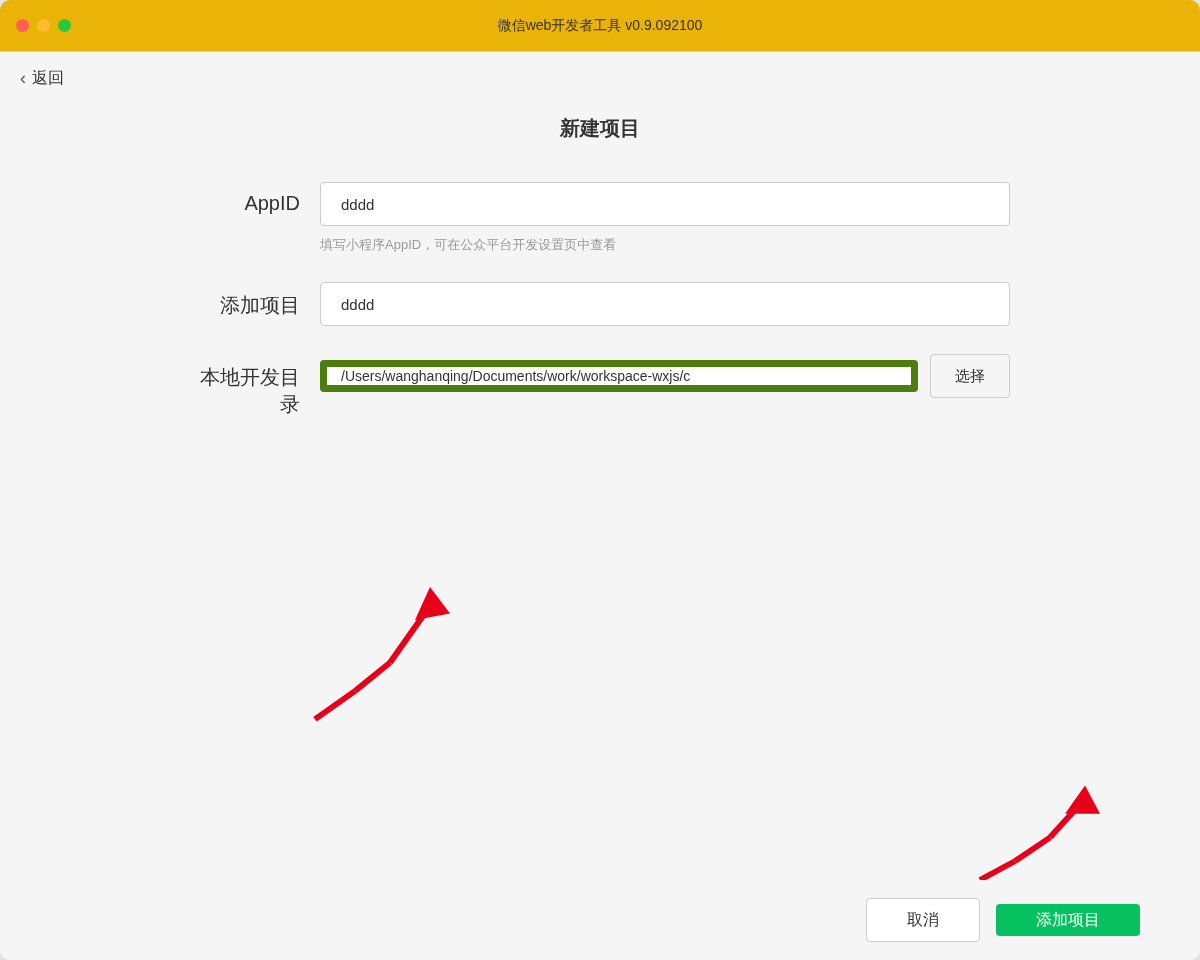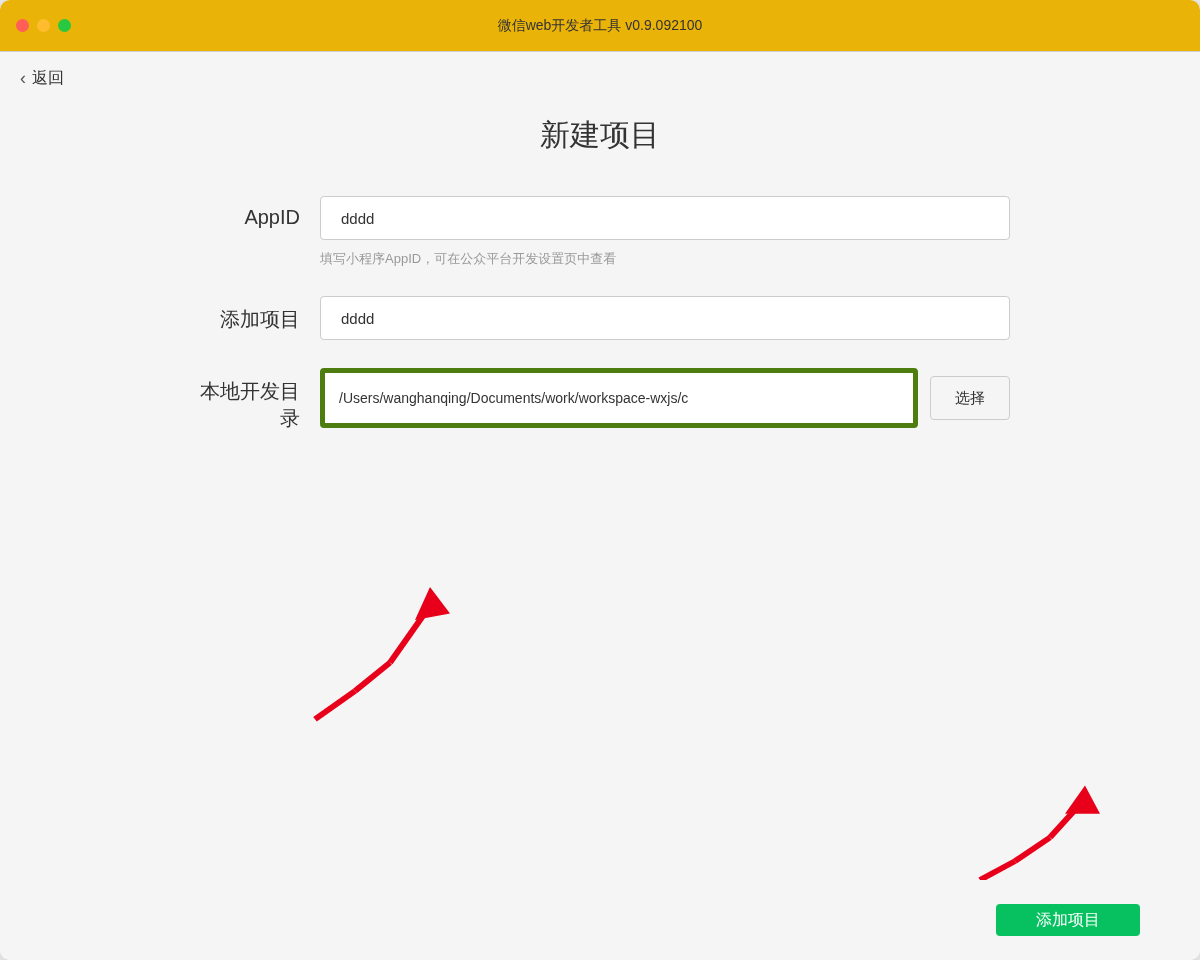--- a/index.html
+++ b/index.html
@@ -85,23 +85,23 @@
       flex: 1;
       display: flex;
       flex-direction: column;
       align-items: center;
       padding: 0 0 40px 0;
       overflow: hidden;
       position: relative;
     }
 
     .page-title {
-      font-size: 30px;
-      color: #333;
-      font-weight: 400;
+      font-size: 20px;
+      color: #333;
+      font-weight: 700;
       margin-bottom: 40px;
       margin-top: 10px;
     }
 
     
     .form-container {
       width: 820px;
     }
 
     .form-row {
@@ -146,22 +146,22 @@
 
     
     .directory-row {
       display: flex;
       align-items: center;
       gap: 12px;
     }
 
     .directory-input {
       flex: 1;
-      height: 60px;
-      border: 5px solid #4d7c0f;
+      height: 32px;
+      border: 7px solid #4d7c0f;
       border-radius: 4px;
       padding: 0 14px;
       font-size: 14px;
       color: #333;
       background: #fff;
       outline: none;
     }
 
     .select-button {
       height: 44px;
@@ -284,15 +284,16 @@
       <g>
         <line x1="1050" y1="775" x2="1080" y2="740" stroke="#e8001a" stroke-width="6"></line>
         <polygon points="1085,720 1065,750 1100,750" fill="#e8001a"></polygon>
         <line x1="1015" y1="800" x2="1050" y2="775" stroke="#e8001a" stroke-width="6"></line>
         <line x1="980" y1="820" x2="1015" y2="800" stroke="#e8001a" stroke-width="6"></line>
       </g>
     </svg>
   </div>
 
   <div class="bottom-bar">
+    <button class="cancel-button">取消</button>
     <button class="add-button">添加项目</button>
   </div>
 </div>
 
 </body></html>

